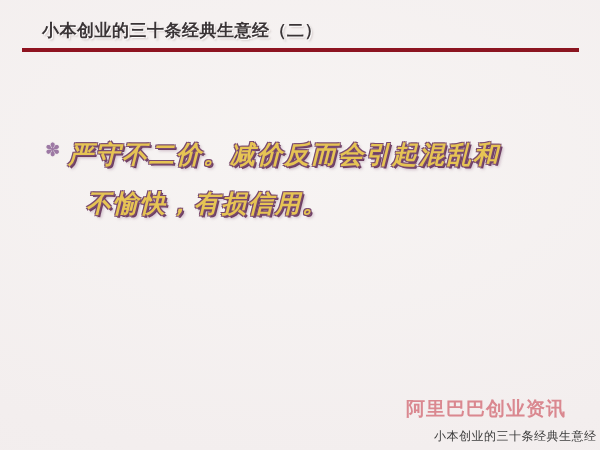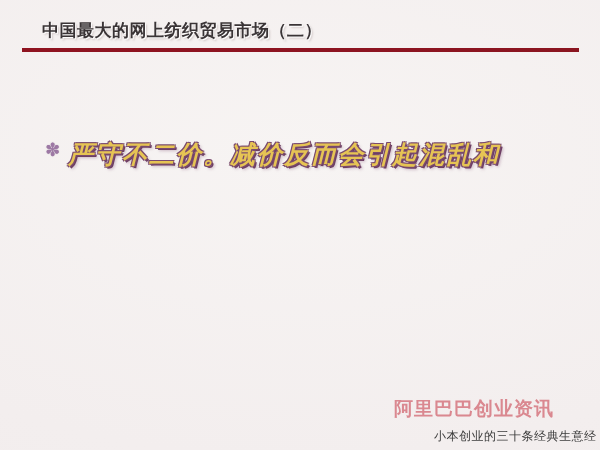--- a/index.html
+++ b/index.html
@@ -108,21 +108,21 @@
   #watermark {
     position: absolute;
     left: 392px;
     top: 378px;
     width: 208px;
     height: 72px;
   }
 
   #wm-red {
     position: absolute;
-    left: 2px;
+    left: 14px;
     top: 18px;
     font-family: "DejaVu Sans", "Liberation Sans", sans-serif;
     font-size: 19px;
     font-weight: bold;
     letter-spacing: 1px;
     color: rgba(201, 72, 86, 0.62);
     white-space: nowrap;
   }
 
   #wm-logo {
@@ -190,29 +190,30 @@
     letter-spacing: 0.5px;
     white-space: nowrap;
   }
 </style>
 </head>
 <body>
 
 <div id="slide">
 
   <div id="header">
-    <div id="slide-title">中国最大的网上纺织贸易市场（二）</div>
+    <div id="slide-title">小本创业的三十条经典生意经（二）</div>
     <div id="title-rule"></div>
   </div>
 
   <div id="bullet-block">
     <div id="bullet-row">
       <span id="bullet-marker">✽</span>
       <span id="bullet-text">
         <span id="bullet-line-1">严守不二价。减价反而会引起混乱和</span>
+        <span id="bullet-line-2">不愉快，有损信用。</span>
       </span>
     </div>
   </div>
 
   <div id="watermark">
     <div id="wm-red">阿里巴巴创业资讯</div>
 
 
     <div id="wm-tagline">小本创业的三十条经典生意经</div>
   </div>

